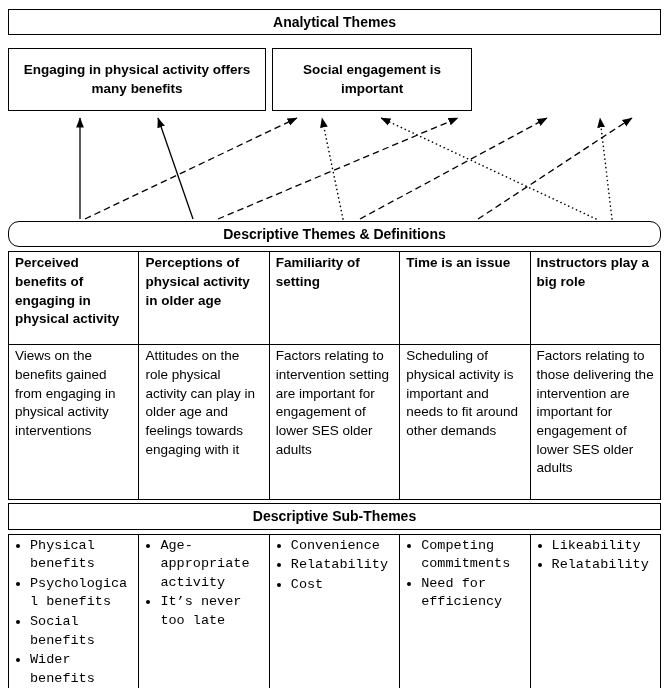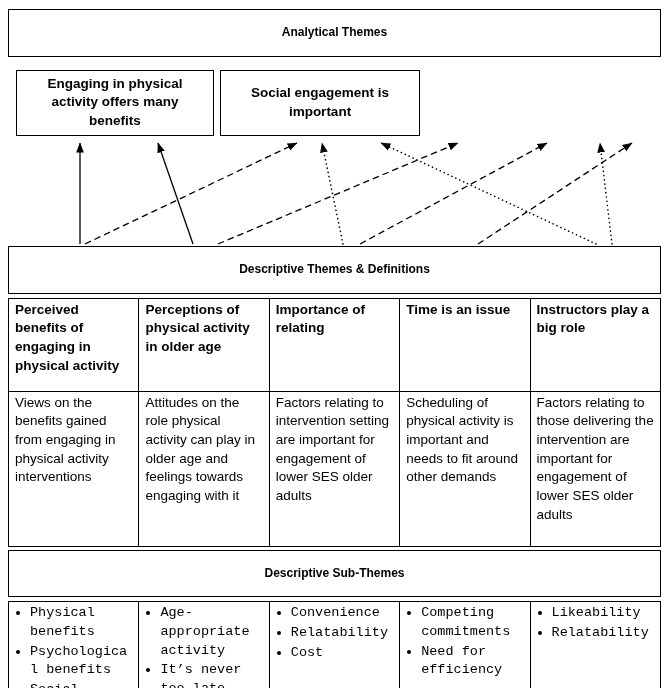--- a/index.html
+++ b/index.html
@@ -12,36 +12,36 @@
   .figure {
     box-sizing: border-box;
     width: 669px; min-height: 688px;
     padding: 9px 8px 8px 8px;
     display: flex; flex-direction: column;
   }
   .bar {
     border: 1px solid #000;
     text-align: center;
     font-weight: bold;
-    font-size: 12px;
+    font-size: 14px;
     line-height: 1.3;
-    padding: 15px 4px;
+    padding: 3px 4px;
     box-sizing: border-box;
   }
   .themes-row { display: flex; gap: 6px; margin-top: 13px; }
   .theme-box {
     border: 1px solid #000;
     box-sizing: border-box;
     min-height: 63px;
     display: flex; align-items: center; justify-content: center;
     text-align: center;
     font-weight: bold; font-size: 13.5px; line-height: 1.4;
     padding: 4px 14px;
   }
-  .theme-box.b1 { width: 198px; margin-left: 8px; }
+  .theme-box.b1 { width: 258px; }
   .theme-box.b2 { width: 200px; }
   .theme-box.b3 { flex: 1; }
   .arrow-zone { height: 110px; position: relative; }
   .arrow-zone svg { display: block; width: 100%; height: 100%; }
   .arrow { stroke: #000; stroke-width: 1.3; fill: none; }
   .arrow.dashed { stroke-dasharray: 6.5 4; }
   .arrow.dotted { stroke-dasharray: 0.1 4.2; stroke-linecap: round; stroke-width: 1.6; }
   table.grid {
     border-collapse: collapse;
     table-layout: fixed;
@@ -53,21 +53,21 @@
     vertical-align: top;
     text-align: left;
     padding: 2px 6px 4px 6px;
     font-size: 13.5px;
     line-height: 1.38;
     word-wrap: break-word;
   }
   table.grid th { font-weight: bold; height: 86px; }
   table.grid td.def { height: 148px; }
   table.grid td.subs-cell { height: 148px; }
-  .bar.mid { margin-top: 0; }
+  .bar.mid { margin-top: 0; border-radius: 11px; }
   .bar.sub { margin-top: 3px; }
   ul.subs { margin: 0; padding-left: 15px; list-style: disc; }
   ul.subs li { margin: 0 0 1px 0; font-family: Liberation Mono, monospace; }
 </style>
 </head>
 <body>
 
 <div class="figure">
 
   <div class="bar">
@@ -104,21 +104,21 @@
 
   <div class="bar mid">
     <span>Descriptive Themes &amp; Definitions</span>
   </div>
 
   <table class="grid">
     <tbody>
       <tr>
         <th>Perceived benefits of engaging in physical activity</th>
         <th>Perceptions of physical activity in older age</th>
-        <th>Importance of relating</th>
+        <th>Familiarity of setting</th>
         <th>Time is an issue</th>
         <th>Instructors play a big role</th>
       </tr>
       <tr>
         <td class="def">Views on the benefits gained from engaging in physical activity interventions</td>
         <td class="def">Attitudes on the role physical activity can play in older age and feelings towards engaging with it</td>
         <td class="def">Factors relating to intervention setting are important for engagement of lower SES older adults</td>
         <td class="def">Scheduling of physical activity is important and needs to fit around other demands</td>
         <td class="def">Factors relating to those delivering the intervention are important for engagement of lower SES older adults</td>
       </tr>

